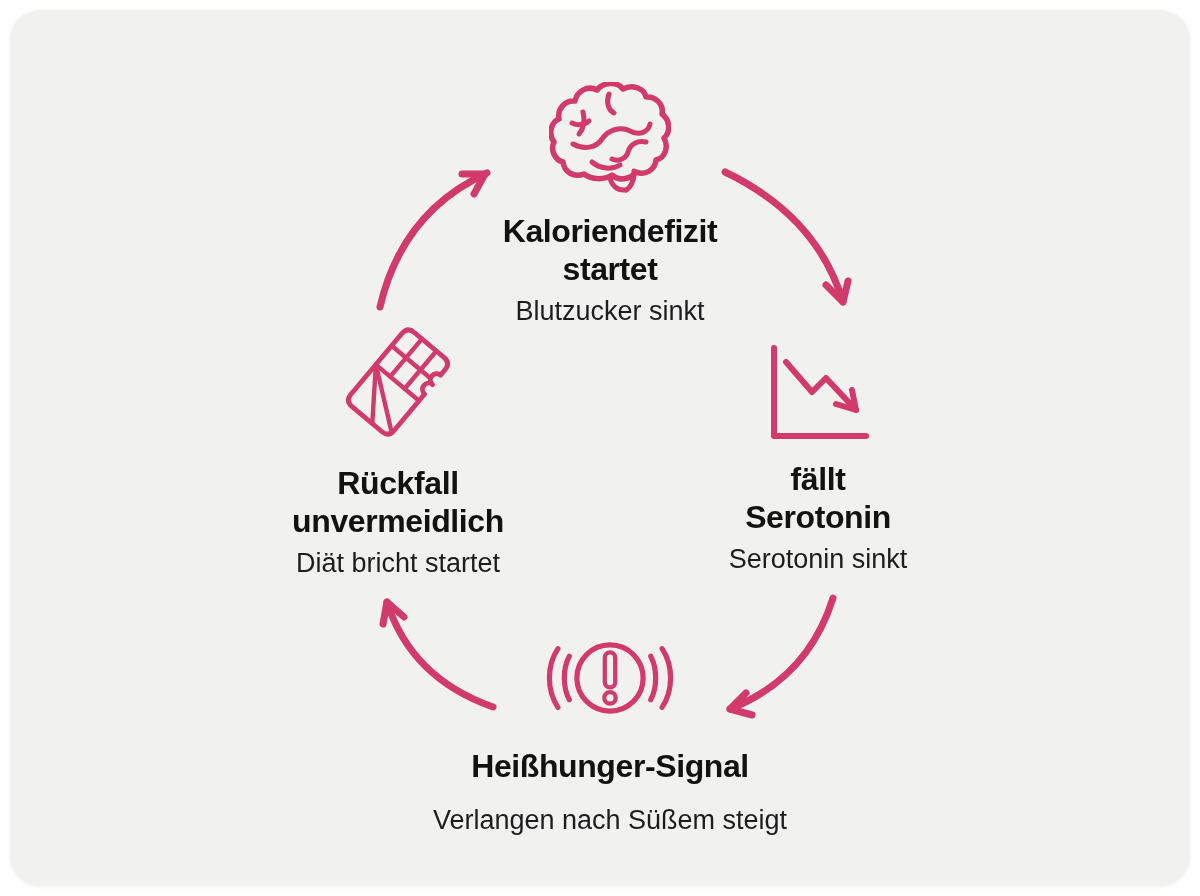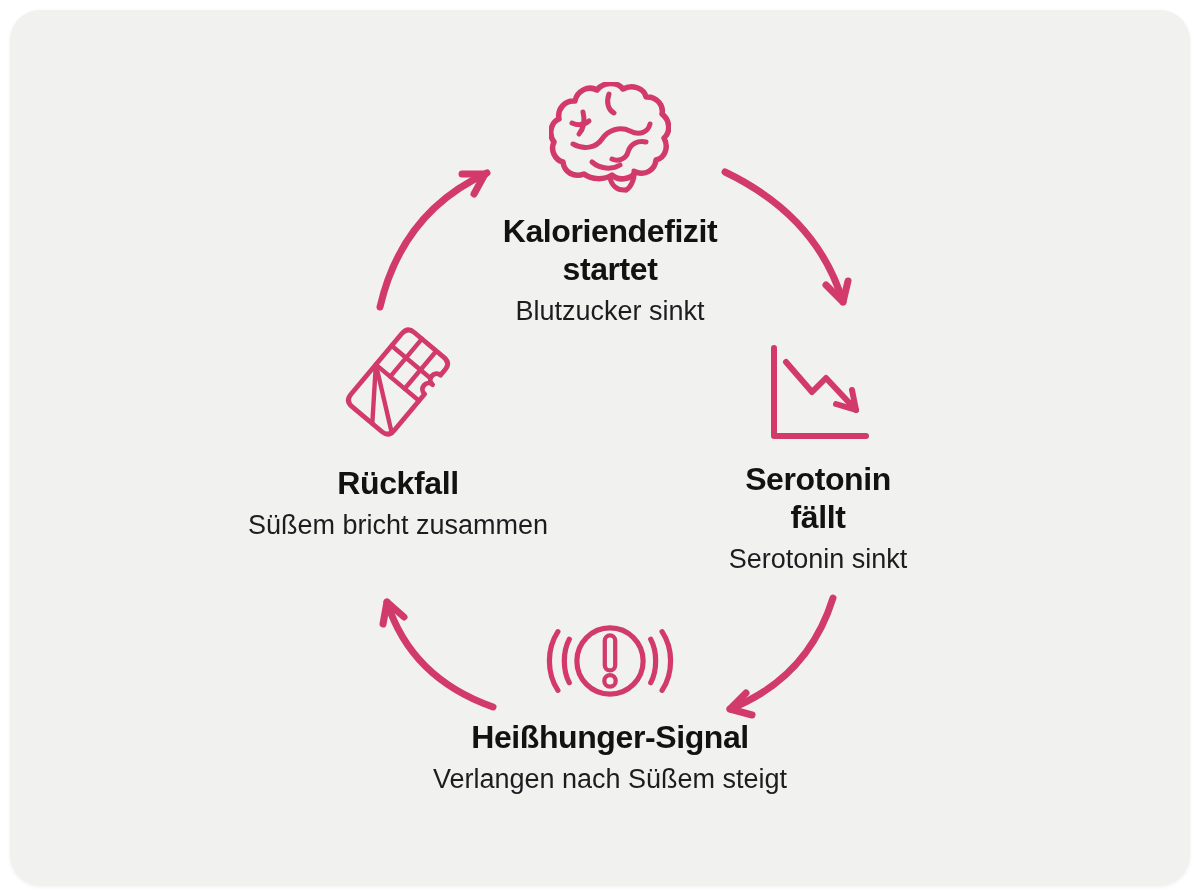--- a/index.html
+++ b/index.html
@@ -44,21 +44,21 @@
     color:var(--subtitle-text);
   }
   .arrows{position:absolute;left:0;top:0;}
   .arrows path,.arrows polyline{
     stroke:var(--accent);fill:none;
     stroke-width:7;stroke-linecap:round;stroke-linejoin:round;
   }
   
   .node-top{left:420px;top:72px;width:360px;}
   .node-right{left:663px;top:334px;width:290px;}
-  .node-bottom{left:390px;top:610px;width:420px;}
+  .node-bottom{left:390px;top:627px;width:420px;gap:12px;}
   .node-left{left:233px;top:306px;width:310px;}
 </style>
 </head>
 <body>
 
 <div class="card">
 
   <svg class="arrows" width="1200" height="896" viewBox="0 0 1200 896">
     <g>
       <path d="M715,162 Q807,206 833,292"></path>
@@ -97,22 +97,22 @@
     <div class="subtitle">Blutzucker sinkt</div>
   </div>
 
   <div class="node node-right">
     <svg class="icon-svg" width="104" height="100" viewBox="0 0 104 100">
       <polyline stroke-width="6" points="8,4 8,92 100,92"></polyline>
       <path stroke-width="6" d="M20,18 L46,48 L60,34 L90,66"></path>
       <polyline stroke-width="6" points="86,46 90,66 70,60"></polyline>
     </svg>
     <div class="title">
+      <div>fällt</div>
       <div>Serotonin</div>
-      <div>fällt</div>
     </div>
     <div class="subtitle">Serotonin sinkt</div>
   </div>
 
   <div class="node node-bottom">
     <svg class="icon-svg" width="142" height="82" viewBox="0 0 150 86">
       <circle stroke-width="5.5" cx="75" cy="43" r="35"></circle>
       <rect stroke-width="4.5" x="69.5" y="16" width="11" height="37" rx="5.5"></rect>
       <circle stroke-width="4.5" cx="75" cy="64" r="6"></circle>
       <path stroke-width="5.5" d="M20,12 C8,30 8,56 20,74"></path>
@@ -133,17 +133,18 @@
         <path stroke-width="5" d="M43,48 H100"></path>
         <path stroke-width="5" d="M43,76 H107"></path>
         <path stroke-width="5" d="M64.3,20 V76"></path>
         <path stroke-width="5" d="M85.7,20 V76"></path>
         <path stroke-width="5" d="M43,76 L107,124"></path>
         <path stroke-width="5" d="M43,76 L83,130"></path>
       </g>
     </svg>
     <div class="title">
       <div>Rückfall</div>
+      <div>unvermeidlich</div>
     </div>
-    <div class="subtitle">Süßem bricht zusammen</div>
+    <div class="subtitle">Diät bricht startet</div>
   </div>
 
 </div>
 
 </body></html>

